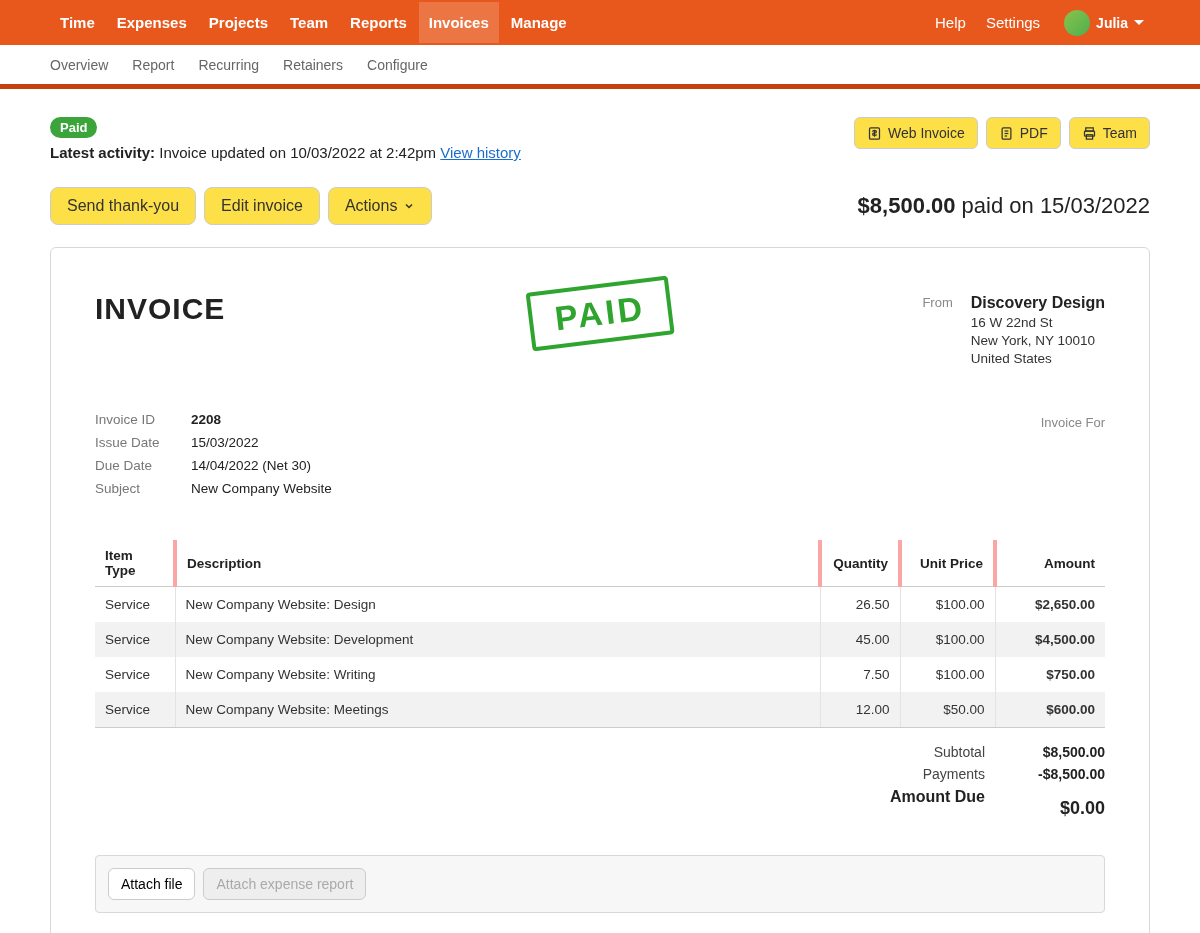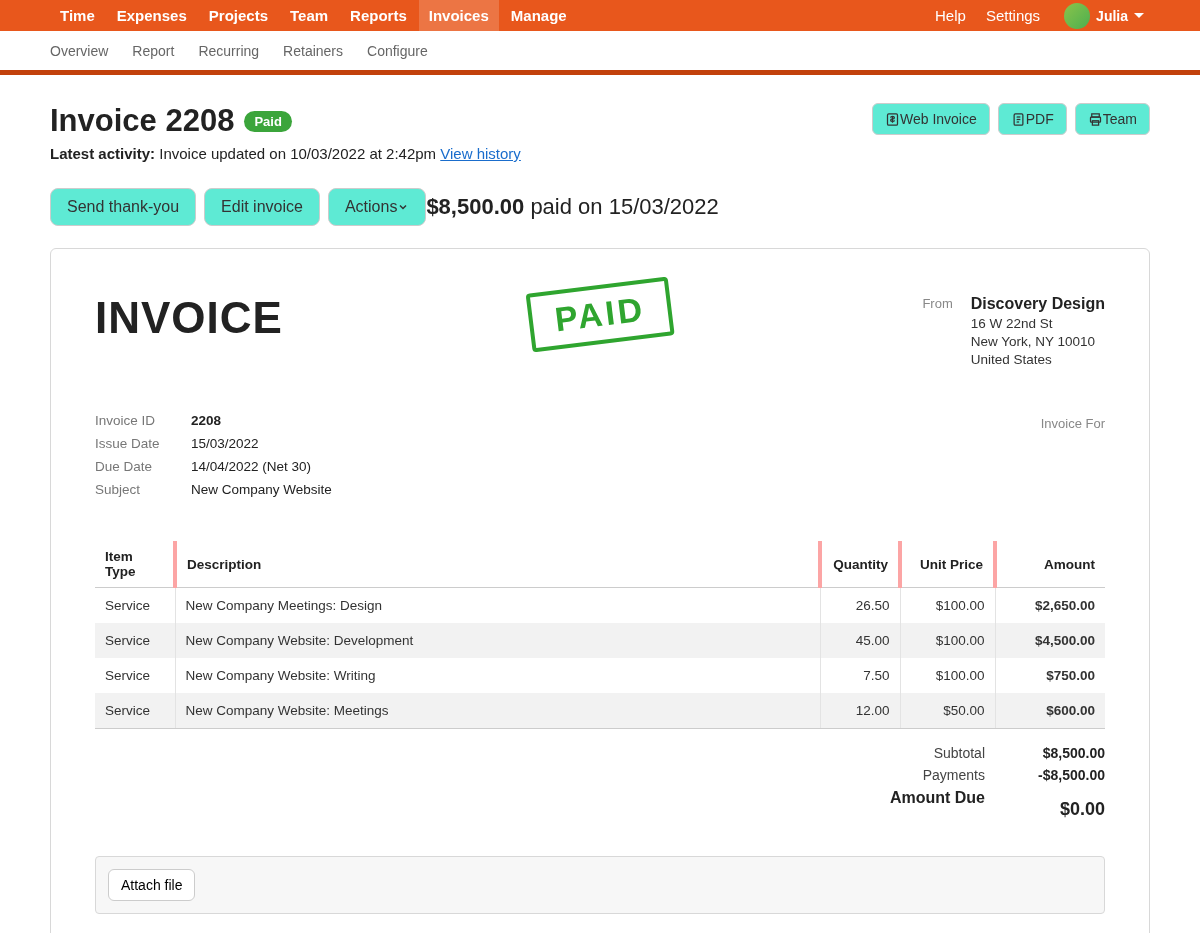--- a/index.html
+++ b/index.html
@@ -1,18 +1,18 @@
 <!DOCTYPE html>
 <html><head>
 <meta charset="utf-8">
 <style>
   * { box-sizing: border-box; margin: 0; padding: 0; }
   body { font-family: -apple-system, BlinkMacSystemFont, "Segoe UI", Helvetica, Arial, sans-serif; font-size: 14px; color: #333; background: #fff; }
   
-  .topnav { background: #e8571c; height: 31px; display: flex; align-items: center; padding: 0 50px; justify-content: space-between; }
+  .topnav { background: #e8571c; height: 45px; display: flex; align-items: center; padding: 0 50px; justify-content: space-between; }
   .topnav-left, .topnav-right { display: flex; align-items: center; gap: 2px; }
   .topnav-item { color: #fff; font-weight: 600; font-size: 15px; padding: 12px 10px; cursor: pointer; }
   .topnav-item.active { background: rgba(255,255,255,0.18); }
   .topnav-right .topnav-item { font-weight: 500; }
   .avatar { width: 26px; height: 26px; border-radius: 50%; background: linear-gradient(135deg,#8bc34a,#4caf50); display:inline-block; margin-left:6px; }
   .user-block { display:flex; align-items:center; gap:6px; color:#fff; font-weight:600; cursor:pointer; padding:0 6px;}
   .chevron-down { width:0;height:0;border-left:5px solid transparent;border-right:5px solid transparent;border-top:5px solid #fff; }
   
   .subnav { border-bottom: 5px solid #c2410c; height: 44px; display:flex; align-items:center; padding: 0 50px; gap: 24px; }
   .subnav-item { color:#666; font-size:14px; cursor:pointer; }
@@ -21,32 +21,32 @@
   
   .header-row { display:flex; justify-content:space-between; align-items:flex-start; }
   .page-title-row { display:flex; align-items:center; gap:10px; }
   h1.page-title { font-size: 31px; font-weight: 700; color:#222; }
   .badge-paid { background:#3ba53b; color:#fff; font-size:13px; font-weight:600; padding:3px 10px; border-radius:12px; }
   .activity-line { margin-top:6px; font-size:15px; color:#222; }
   .activity-line strong { font-weight:700; }
   .link { color:#1a6dcc; text-decoration:underline; cursor:pointer; }
   
   .export-buttons { display:flex; gap:8px; }
-  .btn { background:#5eead4; border:1px solid #ccc; border-radius:6px; padding:7px 12px; font-size:14px; cursor:pointer; display:inline-flex; align-items:center; gap:0; color:#333; }
-  
-  .actions-row { display:flex; align-items:center; margin-top:26px; }
+  .btn { background:#fde047; border:1px solid #ccc; border-radius:6px; padding:7px 12px; font-size:14px; cursor:pointer; display:inline-flex; align-items:center; gap:6px; color:#333; }
+  
+  .actions-row { display:flex; justify-content:space-between; align-items:center; margin-top:26px; }
   .actions-left { display:flex; gap:8px; }
   .btn-lg { padding:9px 16px; font-size:16px; border-radius:8px; }
   .paid-summary { font-size:22px; color:#222; }
   .paid-summary .amt { font-weight:700; }
   
   .invoice-card { border:1px solid #d8d8d8; border-radius:6px; margin-top:22px; padding:44px; }
   
   .inv-top { display:flex; justify-content:space-between; align-items:flex-start; position:relative; }
-  .inv-heading { font-size:44px; font-weight:800; letter-spacing:1px; color:#222; }
+  .inv-heading { font-size:30px; font-weight:800; letter-spacing:1px; color:#222; }
   
   .stamp { position:absolute; left:50%; top:-8px; transform:translateX(-50%) rotate(-7deg); border:4px solid #2fa52f; color:#2fa52f; font-size:34px; font-weight:800; letter-spacing:3px; padding:6px 22px; border-radius:4px; }
   
   .from-block { text-align:right; display:flex; gap:18px;justify-content:flex-end; }
   .from-label { color:#888; font-size:13px; padding-top:3px; }
   .from-body { text-align:left; }
   .from-body .name { font-weight:700; font-size:16px; color:#222; }
   .from-body div { font-size:13.5px; color:#333; line-height:1.35; }
   
   .inv-meta-row { display:flex; justify-content:space-between; margin-top:44px; }
@@ -107,21 +107,20 @@
     <span class="subnav-item">Recurring</span>
     <span class="subnav-item">Retainers</span>
     <span class="subnav-item">Configure</span>
   </div>
 
 <div class="page">
 
   <div class="header-row">
     <div>
       <div class="page-title-row">
-        <h1 class="page-title">Invoice 2208</h1>
         <span class="badge-paid">Paid</span>
       </div>
       <div class="activity-line">
         <strong>Latest activity:</strong>
         <span>Invoice updated on 10/03/2022 at 2:42pm</span>
         <a class="link">View history</a>
       </div>
     </div>
     <div class="export-buttons">
       <button class="btn">
@@ -206,21 +205,21 @@
           <th class="col-type">Item Type</th>
           <th>Description</th>
           <th class="num col-qty">Quantity</th>
           <th class="num col-price">Unit Price</th>
           <th class="num col-amt">Amount</th>
         </tr>
       </thead>
       <tbody id="line-items-body">
           <tr class="odd">
             <td>Service</td>
-            <td>New Company Meetings: Design</td>
+            <td>New Company Website: Design</td>
             <td class="num">26.50</td>
             <td class="num">$100.00</td>
             <td class="num amount">$2,650.00</td>
           </tr>
           <tr class="even">
             <td>Service</td>
             <td>New Company Website: Development</td>
             <td class="num">45.00</td>
             <td class="num">$100.00</td>
             <td class="num amount">$4,500.00</td>
@@ -246,16 +245,17 @@
       <div class="lbl">Subtotal</div>
       <div class="val">$8,500.00</div>
       <div class="lbl">Payments</div>
       <div class="val">-$8,500.00</div>
       <div class="due-lbl">Amount Due</div>
       <div class="due-val">$0.00</div>
     </div>
 
     <div class="attach-box">
       <button class="btn-attach">Attach file</button>
+      <button class="btn-attach disabled">Attach expense report</button>
     </div>
 
   </div>
 </div>
 
 </body></html>

